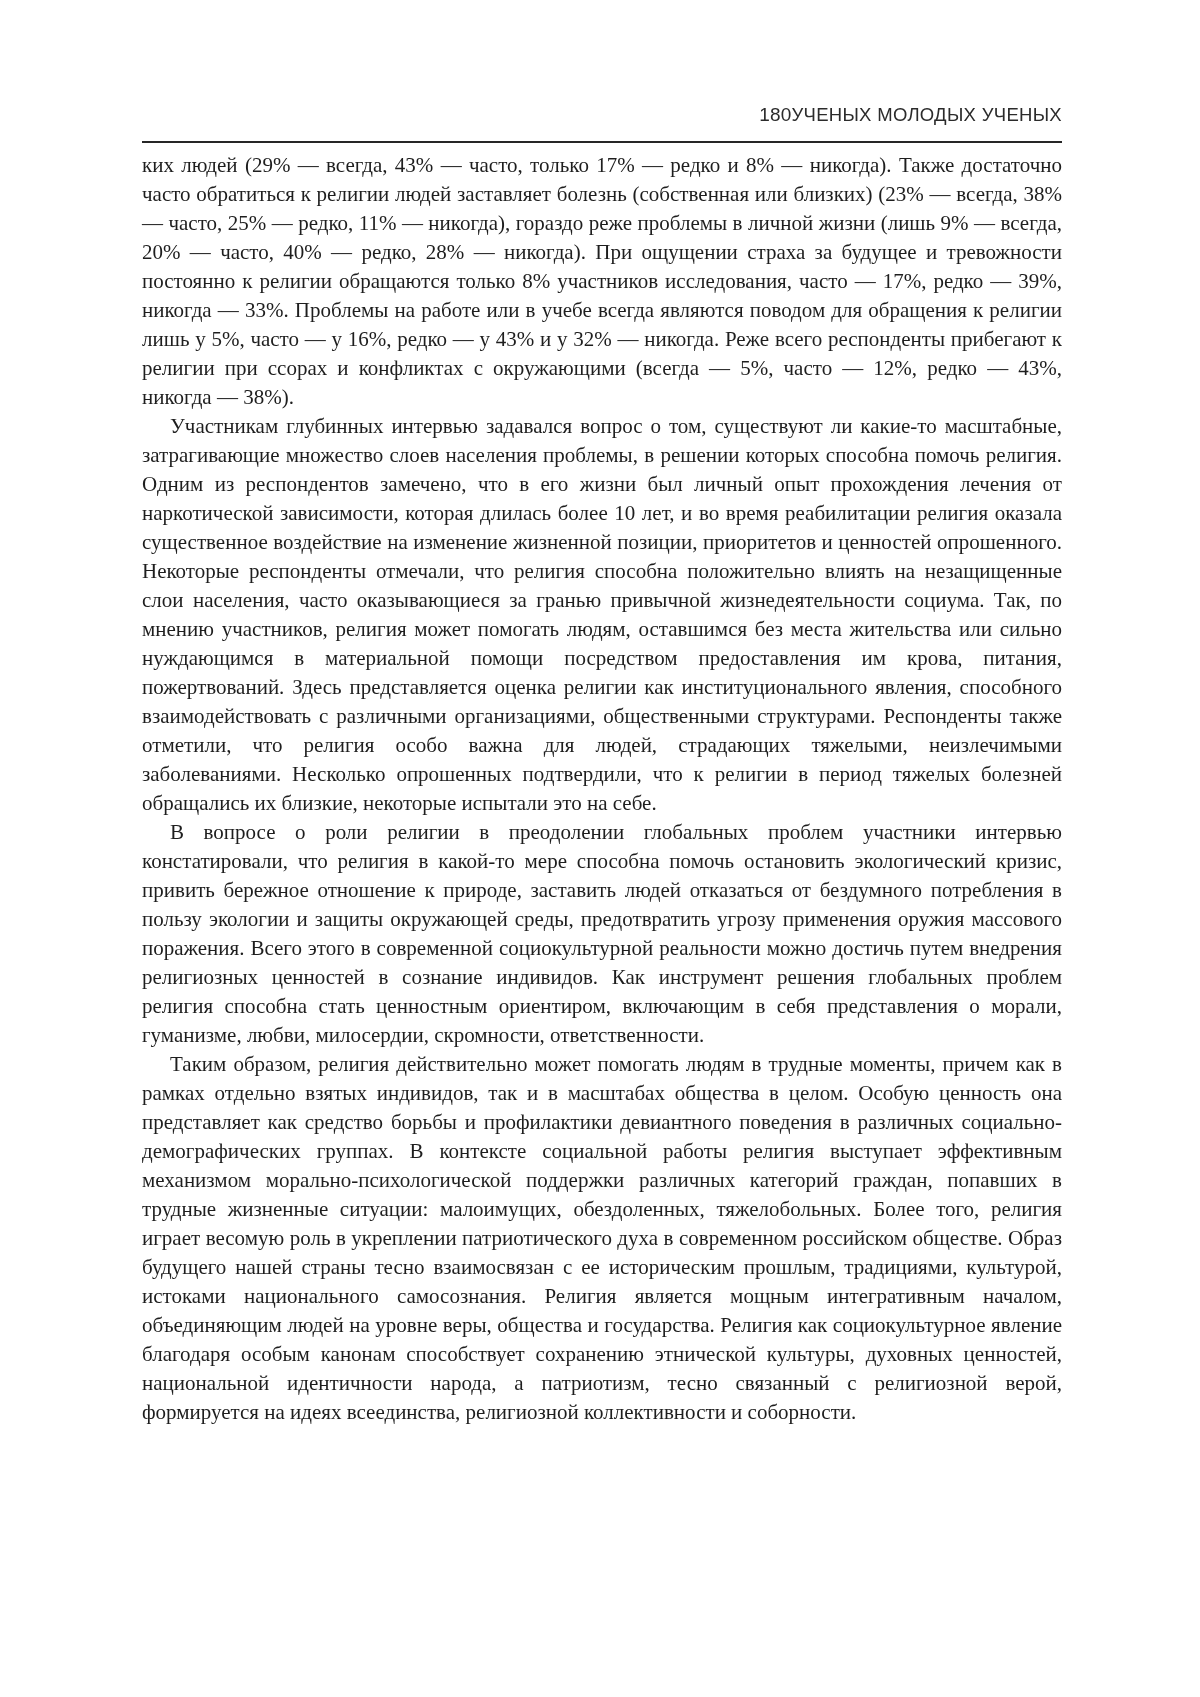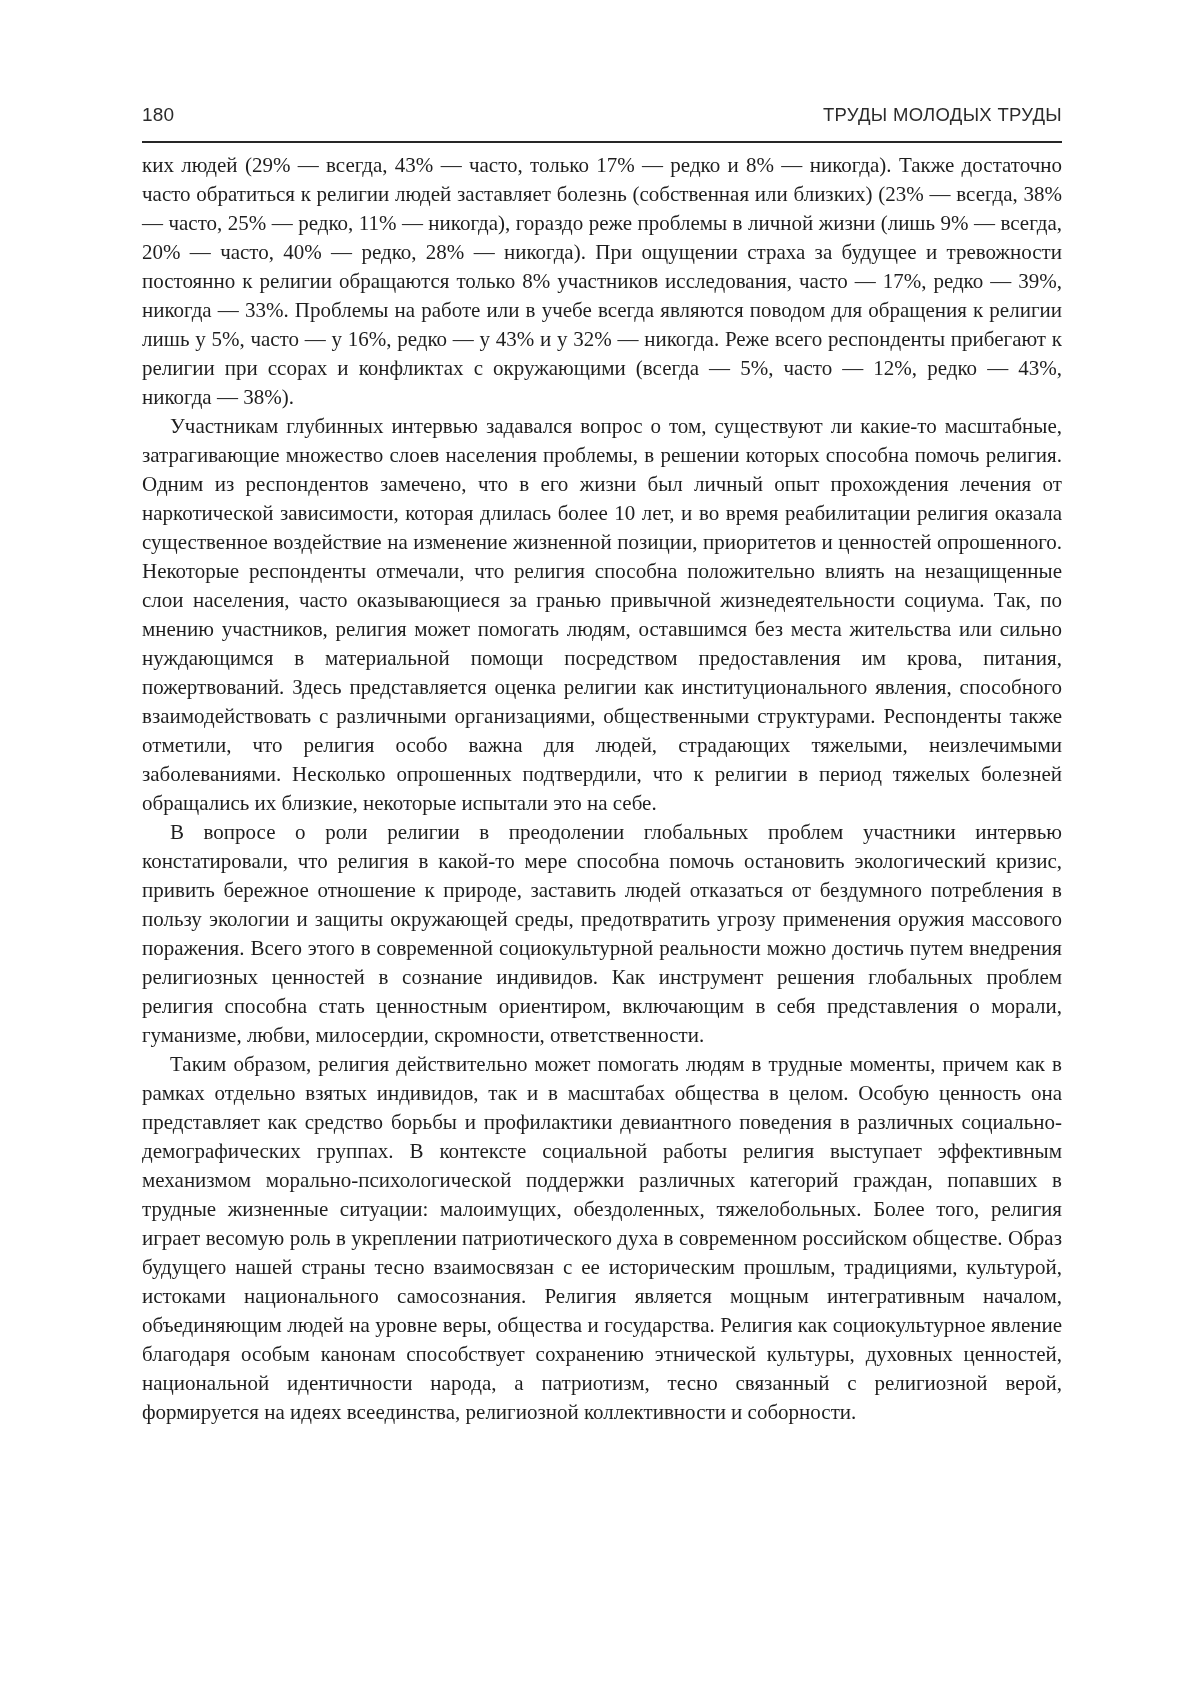--- a/index.html
+++ b/index.html
@@ -15,21 +15,21 @@
       color: #1f1f1f;
     }
     .page {
       position: absolute;
       left: 142px;
       top: 104px;
       width: 920px;
     }
     .running-head {
       display: flex;
-      justify-content: space-between;
+      justify-content: flex-end;
       align-items: baseline;
       font-family: "Liberation Sans", "DejaVu Sans", sans-serif;
       font-size: 19px;
       color: #2b2b2b;
       letter-spacing: 0.2px;
       height: 30px;
     }
     .running-head .page-number {
       font-size: 19px;
     }
@@ -59,21 +59,21 @@
     .body-text p.continued {
       text-indent: 0;
     }
   </style>
 </head>
 <body>
 
 <div class="page">
   <div class="running-head">
     <span class="page-number">180</span>
-    <span class="journal-title">ТРУДЫ МОЛОДЫХ ТРУДЫ</span>
+    <span class="journal-title">УЧЕНЫХ МОЛОДЫХ УЧЕНЫХ</span>
   </div>
   <hr class="head-rule">
 
   <div class="body-text">
     <p class="continued">ких людей (29% — всегда, 43% — часто, только 17% — редко и 8% — никогда). Также достаточно часто обратиться к религии людей заставляет болезнь (собственная или близких) (23% — всегда, 38% — часто, 25% — редко, 11% — никогда), гораздо реже проблемы в личной жизни (лишь 9% — всегда, 20% — часто, 40% — редко, 28% — никогда). При ощущении страха за будущее и тревожности постоянно к религии обращаются только 8% участников исследования, часто — 17%, редко — 39%, никогда — 33%. Проблемы на работе или в учебе всегда являются поводом для обращения к религии лишь у 5%, часто — у 16%, редко — у 43% и у 32% — никогда. Реже всего респонденты прибегают к религии при ссорах и конфликтах с окружающими (всегда — 5%, часто — 12%, редко — 43%, никогда — 38%).</p>
     <p>Участникам глубинных интервью задавался вопрос о том, существуют ли какие-то масштабные, затрагивающие множество слоев населения проблемы, в решении которых способна помочь религия. Одним из респондентов замечено, что в его жизни был личный опыт прохождения лечения от наркотической зависимости, которая длилась более 10 лет, и во время реабилитации религия оказала существенное воздействие на изменение жизненной позиции, приоритетов и ценностей опрошенного. Некоторые респонденты отмечали, что религия способна положительно влиять на незащищенные слои населения, часто оказывающиеся за гранью привычной жизнедеятельности социума. Так, по мнению участников, религия может помогать людям, оставшимся без места жительства или сильно нуждающимся в материальной помощи посредством предоставления им крова, питания, пожертвований. Здесь представляется оценка религии как институционального явления, способного взаимодействовать с различными организациями, общественными структурами. Респонденты также отметили, что религия особо важна для людей, страдающих тяжелыми, неизлечимыми заболеваниями. Несколько опрошенных подтвердили, что к религии в период тяжелых болезней обращались их близкие, некоторые испытали это на себе.</p>
     <p>В вопросе о роли религии в преодолении глобальных проблем участники интервью констатировали, что религия в какой-то мере способна помочь остановить экологический кризис, привить бережное отношение к природе, заставить людей отказаться от бездумного потребления в пользу экологии и защиты окружающей среды, предотвратить угрозу применения оружия массового поражения. Всего этого в современной социокультурной реальности можно достичь путем внедрения религиозных ценностей в сознание индивидов. Как инструмент решения глобальных проблем религия способна стать ценностным ориентиром, включающим в себя представления о морали, гуманизме, любви, милосердии, скромности, ответственности.</p>
     <p>Таким образом, религия действительно может помогать людям в трудные моменты, причем как в рамках отдельно взятых индивидов, так и в масштабах общества в целом. Особую ценность она представляет как средство борьбы и профилактики девиантного поведения в различных социально-демографических группах. В контексте социальной работы религия выступает эффективным механизмом морально-психологической поддержки различных категорий граждан, попавших в трудные жизненные ситуации: малоимущих, обездоленных, тяжелобольных. Более того, религия играет весомую роль в укреплении патриотического духа в современном российском обществе. Образ будущего нашей страны тесно взаимосвязан с ее историческим прошлым, традициями, культурой, истоками национального самосознания. Религия является мощным интегративным началом, объединяющим людей на уровне веры, общества и государства. Религия как социокультурное явление благодаря особым канонам способствует сохранению этнической культуры, духовных ценностей, национальной идентичности народа, а патриотизм, тесно связанный с религиозной верой, формируется на идеях всеединства, религиозной коллективности и соборности.</p>
   </div>
 </div>

